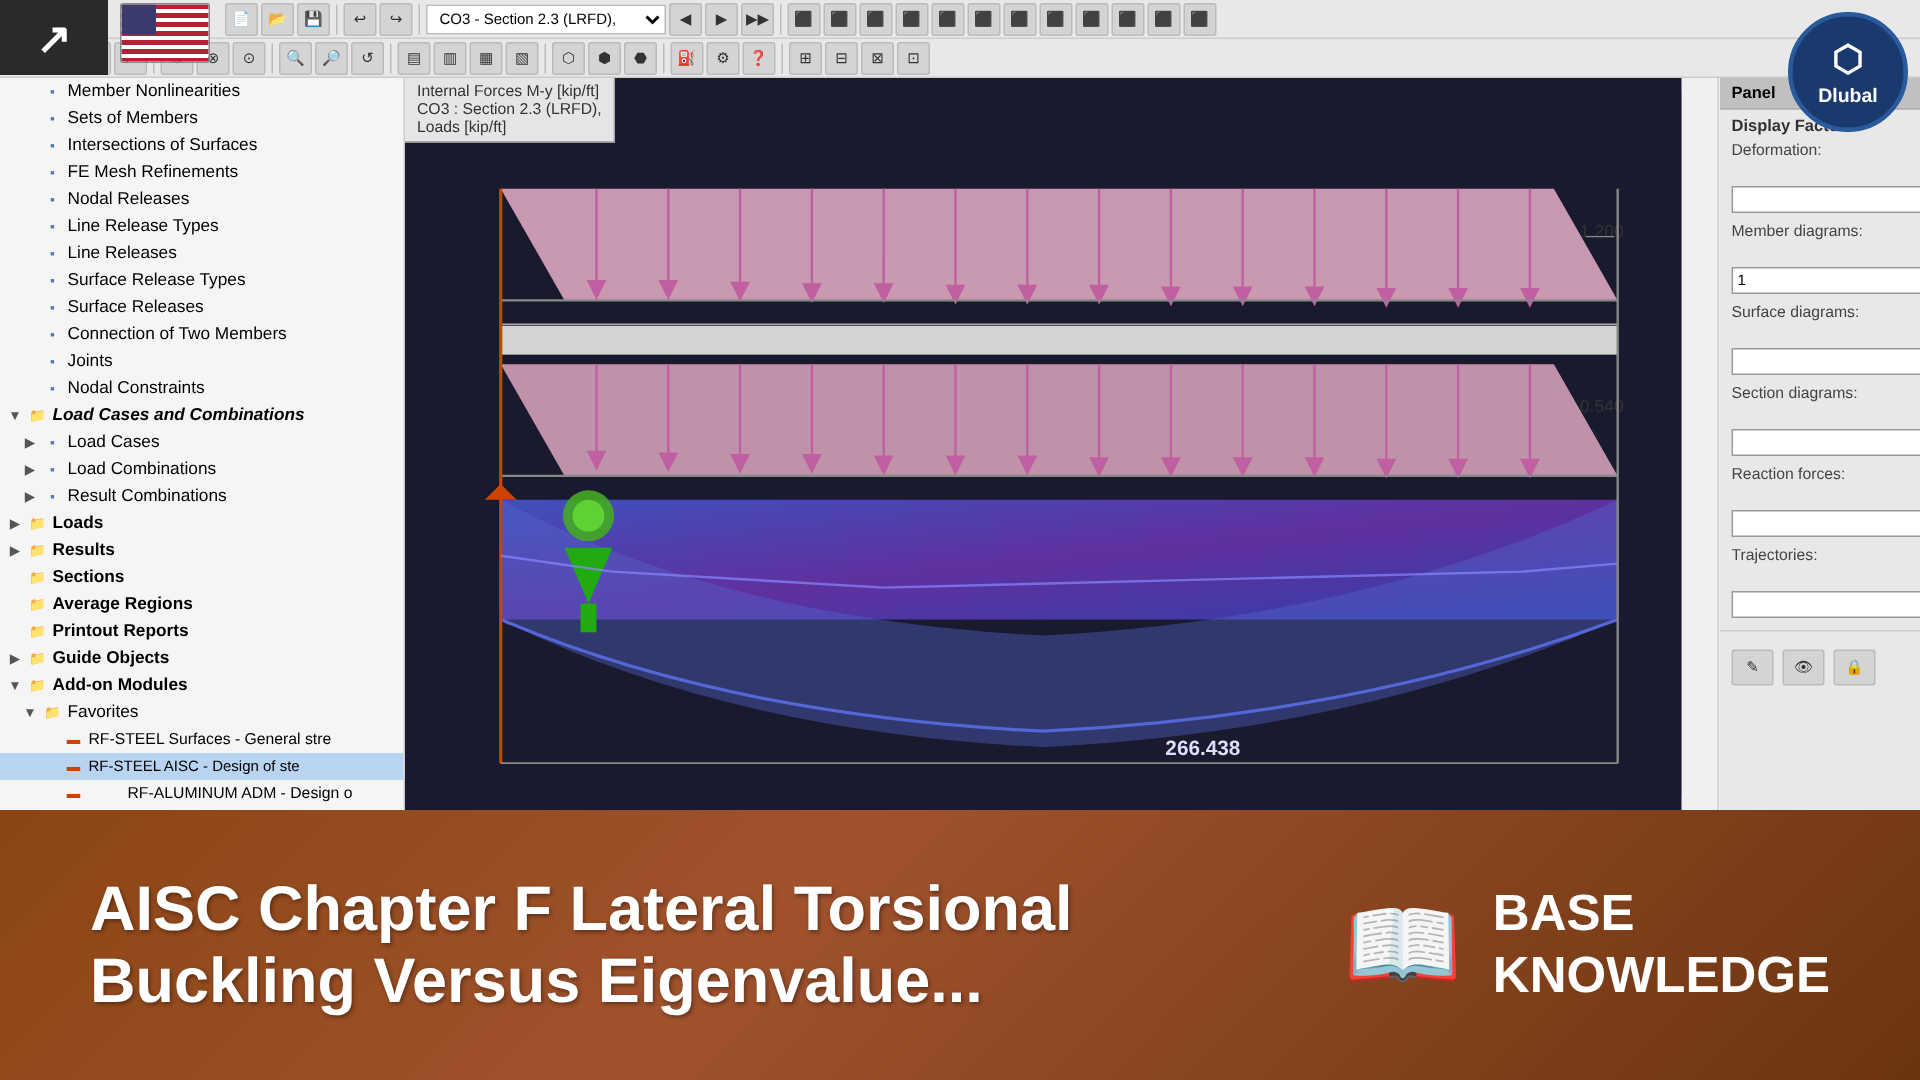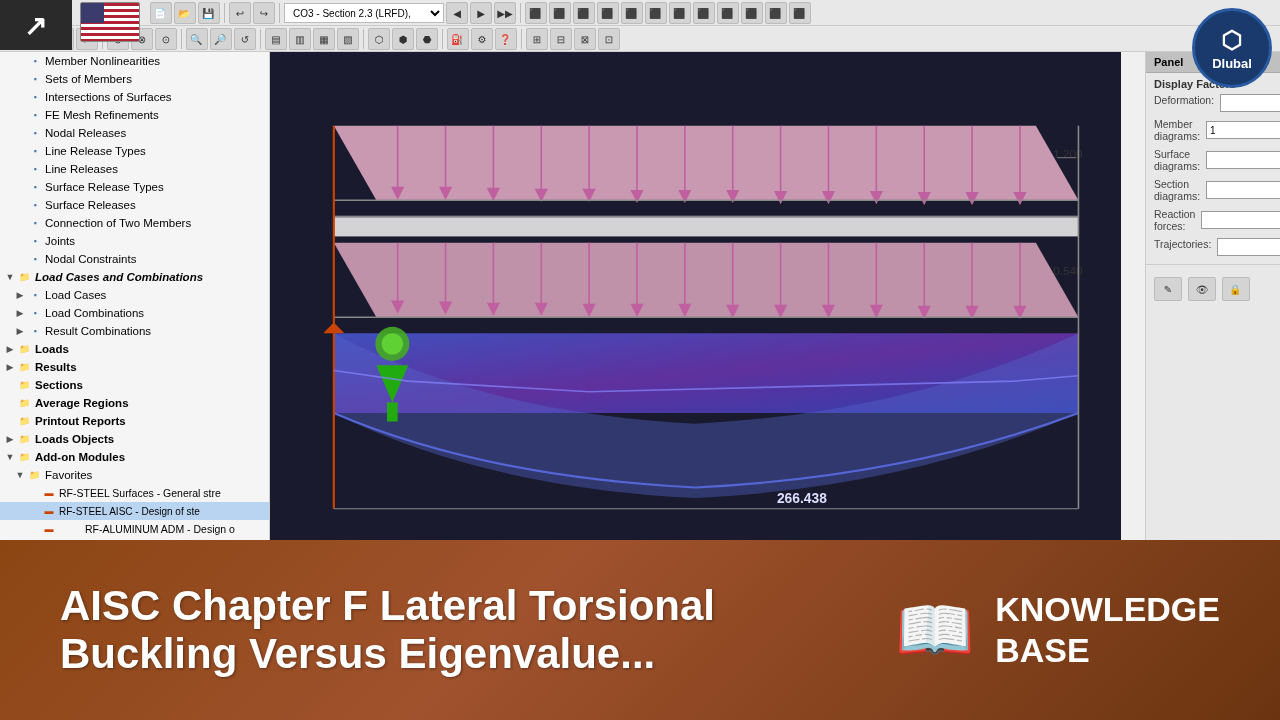--- a/index.html
+++ b/index.html
@@ -136,22 +136,22 @@
     }
     .panel-section-title {
       padding: 5px 8px 2px;
       font-weight: bold;
       font-size: 11px;
       color: #333;
     }
     .panel-row {
       padding: 2px 8px 4px;
       display: flex;
-      flex-direction: row;
-      gap: 6px;
+      flex-direction: column;
+      gap: 18px;
     }
     .panel-label {
       font-size: 10.5px;
       color: #444;
     }
     .panel-input-row {
       display: flex;
       align-items: center;
       gap: 2px;
     }
@@ -473,21 +473,21 @@
 
       <div class="tree-item" style="padding-left:4px;">
         <span class="tree-expand"></span>
         <span class="tree-icon icon-folder">📁</span>
         <span style="font-weight:bold;">Printout Reports</span>
       </div>
 
       <div class="tree-item" style="padding-left:4px;">
         <span class="tree-expand" style="color:#555;">▶</span>
         <span class="tree-icon icon-folder">📁</span>
-        <span style="font-weight:bold;">Loads Objects</span>
+        <span style="font-weight:bold;">Guide Objects</span>
       </div>
 
       <div class="tree-item" style="padding-left:4px;">
         <span class="tree-expand" style="color:#555;">▼</span>
         <span class="tree-icon icon-folder">📁</span>
         <span style="font-weight:bold;">Add-on Modules</span>
       </div>
 
       <div class="tree-item indent1">
         <span class="tree-expand" style="color:#555;">▼</span>
@@ -511,20 +511,25 @@
         <span class="tree-expand"></span>
         <span class="tree-icon" style="color:#cc4400;">▬</span>
         <span style="font-size:10.5px;padding-left:26px;">RF-ALUMINUM ADM - Design o</span>
       </div>
 
     </div>
 
     <div class="viewport">
 
       
+      <div class="viewport-header">
+        <div>Internal Forces M-y [kip/ft]</div>
+        <div>CO3 : Section 2.3 (LRFD),</div>
+        <div>Loads [kip/ft]</div>
+      </div>
 
       
       <svg class="viz-svg" viewBox="0 0 800 440" xmlns="http://www.w3.org/2000/svg">
 
         <rect width="800" height="440" fill="#1a1a2e"></rect>
 
         <polygon points="60,60 720,60 760,130 100,130" fill="#e8b0c8" opacity="0.85"></polygon>
 
         <g stroke="#c060a0" stroke-width="1.5" fill="#c060a0">
           <line x1="120" y1="60" x2="120" y2="125"></line> 
@@ -704,17 +709,17 @@
 </div>
 
 <div class="bottom-banner">
   <div class="banner-title">
     <span>AISC Chapter F Lateral Torsional</span><br>
     <span>Buckling Versus Eigenvalue...</span>
   </div>
   <div class="banner-right">
     <span class="book-icon">📖</span>
     <div class="knowledge-base-text">
+      <div>BASE</div>
       <div>KNOWLEDGE</div>
-      <div>BASE</div>
     </div>
   </div>
 </div>
 
 </body></html>

